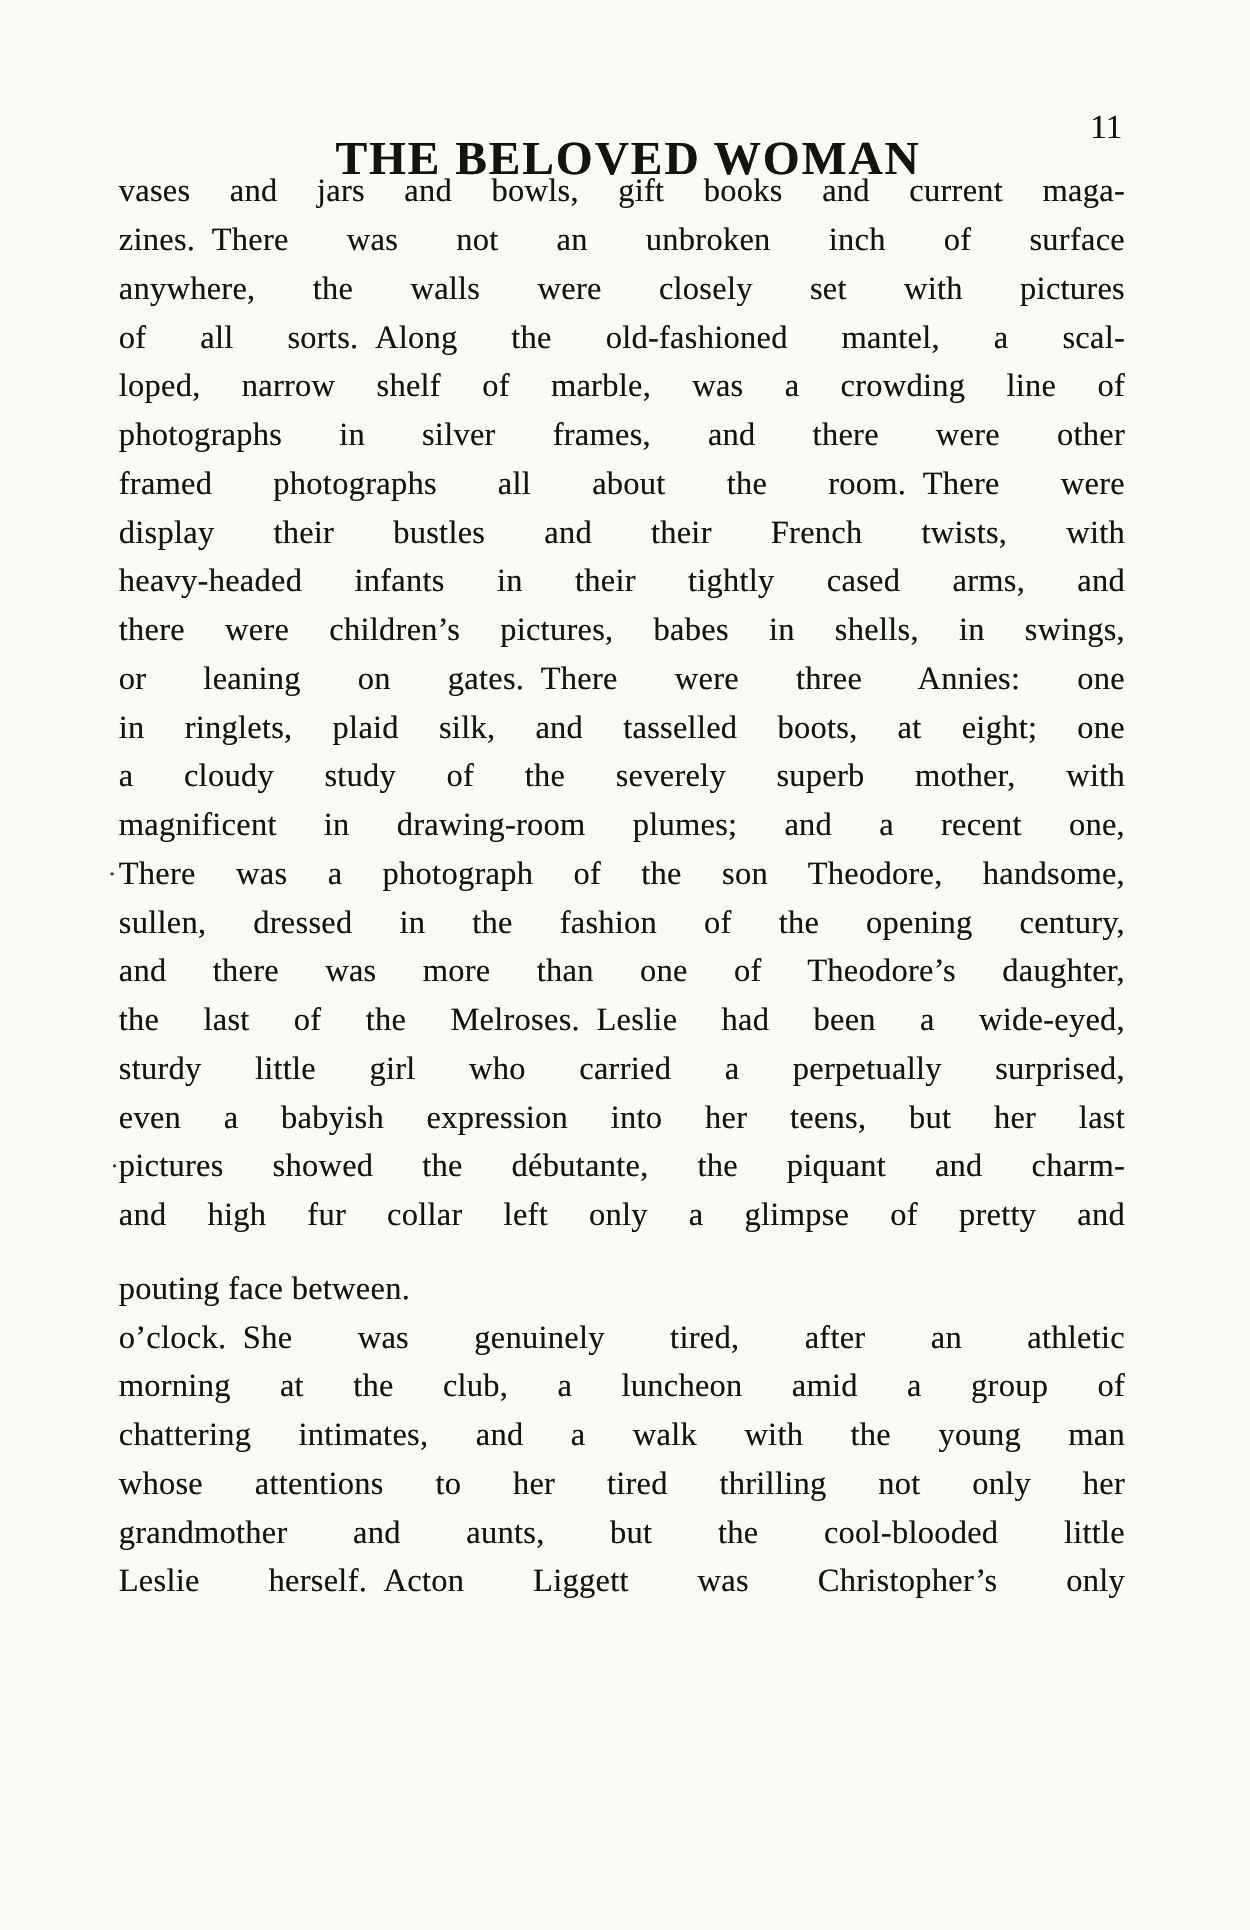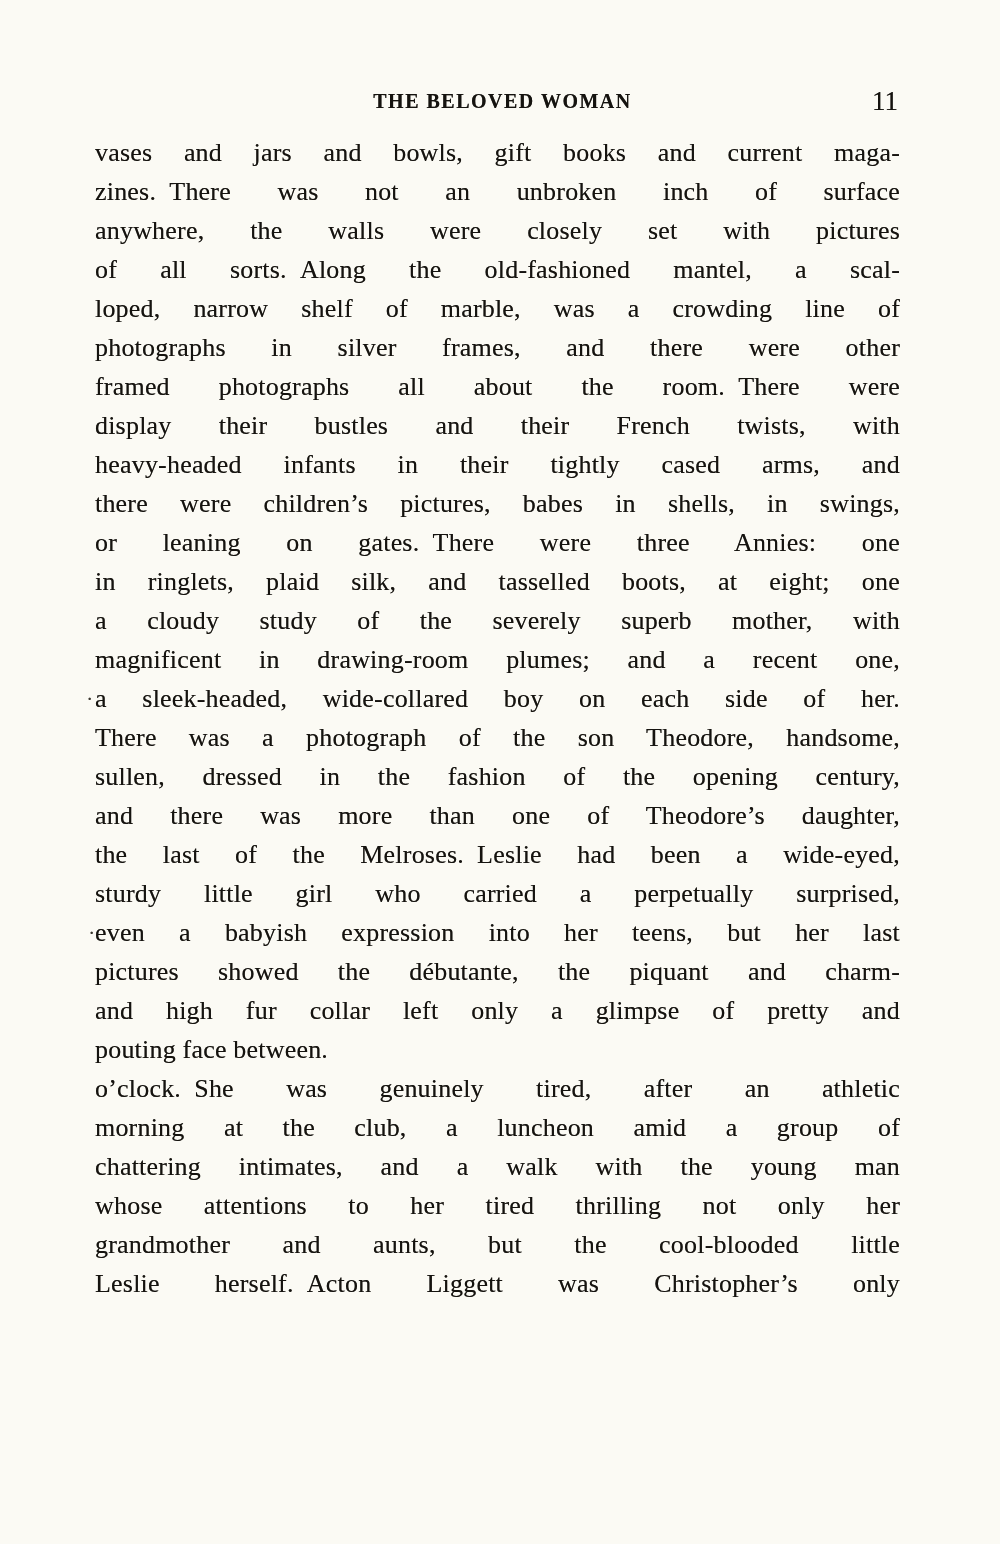--- a/index.html
+++ b/index.html
@@ -17,24 +17,25 @@
   .running-header {
     position: absolute;
     top: 84px;
     left: 105px;
     right: 100px;
     height: 34px;
   }
   .running-title {
     text-align: center;
     font-weight: bold;
-    font-size: 20px;
+    font-size: 38px;
     letter-spacing: 1.5px;
     line-height: 34px;
     text-shadow: 0 0 0.5px rgba(21,19,15,0.65);
+    margin-top: 26px;
   }
   .page-number {
     position: absolute;
     right: 2px;
     top: 0;
     font-weight: normal;
     font-size: 27px;
     line-height: 34px;
     text-shadow: 0 0 0.5px rgba(21,19,15,0.65);
   }
@@ -47,21 +48,21 @@
   .paragraph { margin: 0; }
   .line {
     font-size: 26px;
     line-height: 39px;
     height: 39px;
     text-align: justify;
     text-align-last: justify;
     letter-spacing: 0.2px;
     text-shadow: 0 0 0.5px rgba(21,19,15,0.55);
   }
-  .line.no-justify { text-align-last: left; }
+  .line.no-justify { text-align-last: left; margin-top: 20px; }
   .line.indent { text-indent: 30px; }
   .margin-mark {
     position: absolute;
     font-size: 22px;
     color: #3a362e;
     line-height: 1;
   }
   .margin-mark.mark-0 { left: 86px; top: 688px; }
   .margin-mark.mark-1 { left: 88px; top: 922px; }
 </style>
@@ -84,21 +85,20 @@
         <div class="line">loped, narrow shelf of marble, was a crowding line of</div>
         <div class="line">photographs in silver frames, and there were other</div>
         <div class="line">framed photographs all about the room. There were</div>
         <div class="line">display their bustles and their French twists, with</div>
         <div class="line">heavy-headed infants in their tightly cased arms, and</div>
         <div class="line">there were children’s pictures, babes in shells, in swings,</div>
         <div class="line">or leaning on gates. There were three Annies: one</div>
         <div class="line">in ringlets, plaid silk, and tasselled boots, at eight; one</div>
         <div class="line">a cloudy study of the severely superb mother, with</div>
         <div class="line">magnificent in drawing-room plumes; and a recent one,</div>
-        <div class="line">a sleek-headed, wide-collared boy on each side of her.</div>
         <div class="line">There was a photograph of the son Theodore, handsome,</div>
         <div class="line">sullen, dressed in the fashion of the opening century,</div>
         <div class="line">and there was more than one of Theodore’s daughter,</div>
         <div class="line">the last of the Melroses. Leslie had been a wide-eyed,</div>
         <div class="line">sturdy little girl who carried a perpetually surprised,</div>
         <div class="line">even a babyish expression into her teens, but her last</div>
         <div class="line">pictures showed the débutante, the piquant and charm-</div>
         <div class="line">and high fur collar left only a glimpse of pretty and</div>
         <div class="line no-justify">pouting face between.</div>
       </div>

